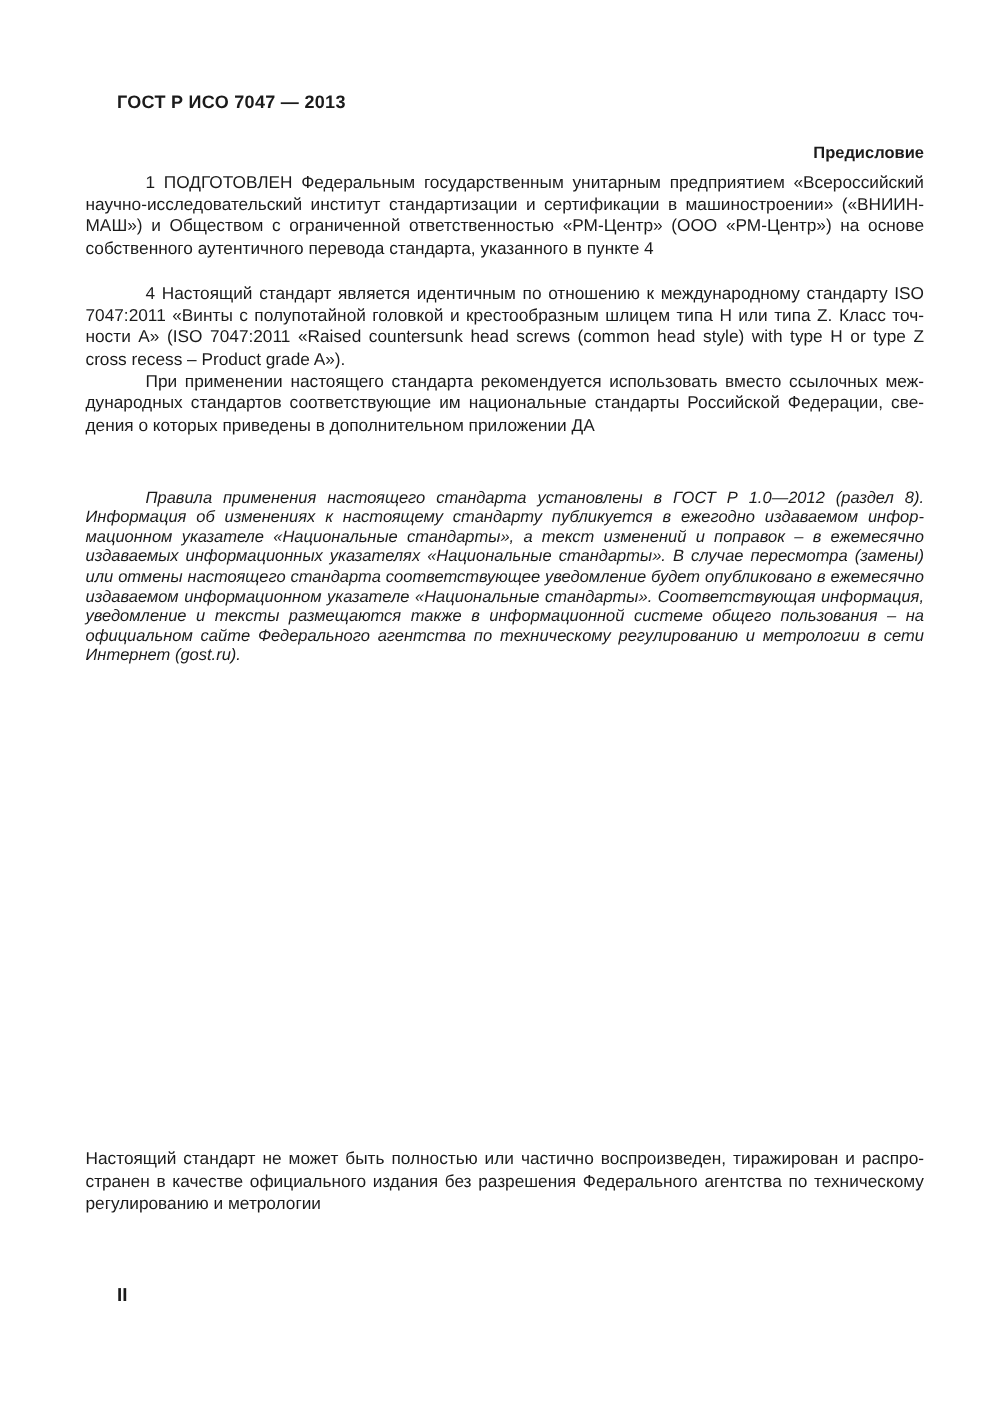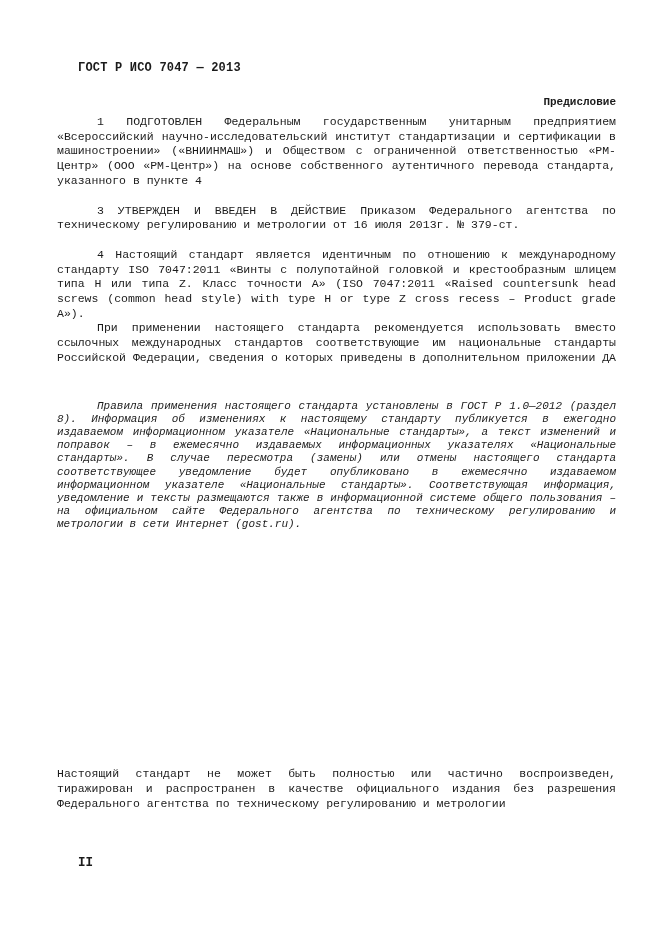--- a/index.html
+++ b/index.html
@@ -5,21 +5,21 @@
   html, body {
     margin: 0;
     padding: 0;
     background: #ffffff;
   }
   .page {
     position: relative;
     width: 662px;
     height: 925px;
     background: #ffffff;
-    font-family: Liberation Mono, monospace;
+    font-family: Liberation Sans, sans-serif;
     color: #1b1b1b;
     overflow: hidden;
   }
   .content {
     position: absolute;
     left: 57px;
     top: 61px;
     width: 559px;
   }
   .doc-code {
@@ -89,21 +89,20 @@
 
 <div class="page">
   <div class="content">
     <div class="doc-code">ГОСТ Р ИСО 7047 — 2013</div>
 
     <h1 class="doc-title">Предисловие</h1>
 
     <p class="body first">1 ПОДГОТОВЛЕН Федеральным государственным унитарным предприятием «Всероссийский научно-исследовательский институт стандартизации и сертификации в машиностроении» («ВНИИН­МАШ») и Обществом с ограниченной ответственностью «РМ-Центр» (ООО «РМ-Центр») на основе собственного аутентичного перевода стандарта, указанного в пункте 4</p>
 
 
-    <p class="body">3 УТВЕРЖДЕН И ВВЕДЕН В ДЕЙСТВИЕ Приказом Федерального агентства по техническому регулированию и метрологии от 16 июля 2013г. № 379-ст.</p>
 
     <p class="body">4 Настоящий стандарт является идентичным по отношению к международному стандарту ISO 7047:2011 «Винты с полупотайной головкой и крестообразным шлицем типа Н или типа Z. Класс точ­ности А» (ISO 7047:2011 «Raised countersunk head screws (common head style) with type H or type Z cross recess – Product grade A»).</p>
 
     <p class="body continuation">При применении настоящего стандарта рекомендуется использовать вместо ссылочных меж­дународных стандартов соответствующие им национальные стандарты Российской Федерации, све­дения о которых приведены в дополнительном приложении ДА</p>
 
 
     <p class="note">Правила применения настоящего стандарта установлены в ГОСТ Р 1.0—2012 (раздел 8). Информация об изменениях к настоящему стандарту публикуется в ежегодно издаваемом инфор­мационном указателе «Национальные стандарты», а текст изменений и поправок – в ежемесячно издаваемых информационных указателях «Национальные стандарты». В случае пересмотра (за­мены) или отмены настоящего стандарта соответствующее уведомление будет опубликовано в ежемесячно издаваемом информационном указателе «Национальные стандарты». Соответству­ющая информация, уведомление и тексты размещаются также в информационной системе об­щего пользования – на официальном сайте Федерального агентства по техническому регулиро­ванию и метрологии в сети Интернет (gost.ru).</p>
   </div>
 
 

